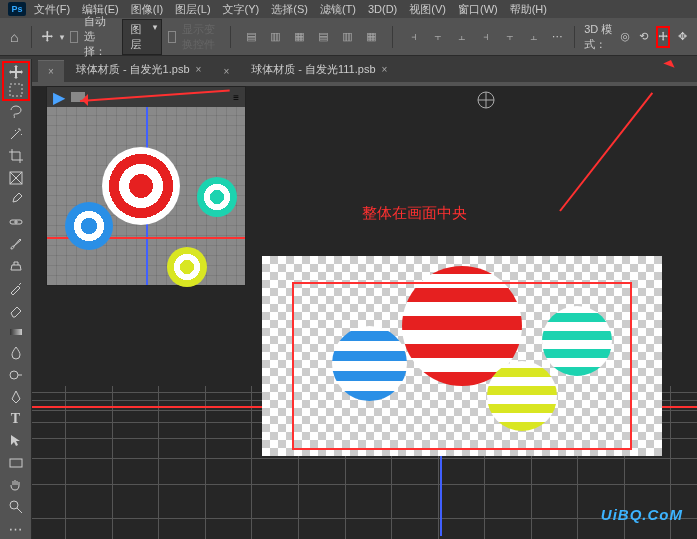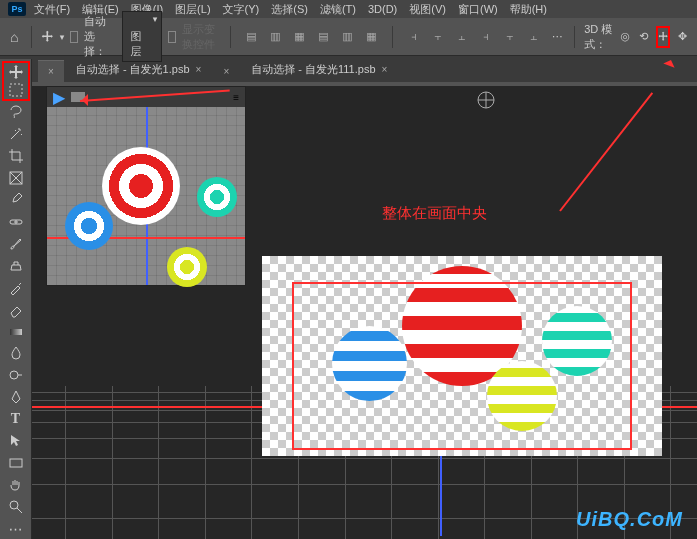--- a/index.html
+++ b/index.html
@@ -4,21 +4,21 @@
 <style>
 *{margin:0;padding:0;box-sizing:border-box;font-family:"Microsoft YaHei",sans-serif}
 body{width:697px;height:539px;background:#535353;overflow:hidden;position:relative}
 .menubar{height:18px;background:#454545;display:flex;align-items:center;padding:0 8px;gap:4px;color:#ccc;font-size:11px}
 .menubar .ps{width:18px;height:14px;background:#001e36;color:#31a8ff;display:flex;align-items:center;justify-content:center;font-size:9px;font-weight:bold;border-radius:2px}
 .menubar span{padding:0 4px;cursor:default}
 .optbar{height:38px;background:#535353;border-bottom:1px solid #2a2a2a;display:flex;align-items:center;padding:0 8px;gap:6px;color:#ccc;font-size:11px}
 .ib{width:22px;height:22px;display:flex;align-items:center;justify-content:center;color:#ccc}
 .home-icon{font-size:14px}
 .chk{width:12px;height:12px;border:1px solid #888;display:inline-block}
-.dd{background:#3a3a3a;border:1px solid #222;padding:17px 18px 2px 8px;position:relative;font-size:11px}
+.dd{background:#3a3a3a;border:1px solid #222;padding:2px 18px 2px 8px;position:relative;font-size:11px}
 .dd::after{content:"▾";position:absolute;right:4px;top:2px;font-size:9px}
 .disabled{color:#666}
 .align-grp{display:flex;gap:2px}
 .align-grp .ib{opacity:.7}
 .sep{width:1px;height:22px;background:#3a3a3a;margin:0 4px}
 .redbox{border:2px solid red}
 .tabbar{height:26px;background:#3a3a3a;display:flex;align-items:flex-end;padding-left:38px;font-size:11px}
 .tab{padding:5px 10px;color:#ccc;background:#535353;margin-right:2px;display:flex;align-items:center;gap:6px;border-top:1px solid #666}
 .tab .x{font-size:10px;color:#aaa}
 .tab.inactive{background:#3a3a3a;border-top:none}
@@ -36,21 +36,21 @@
 .ball{position:absolute;border-radius:50%}
 .annotation{position:absolute;color:#ff3030;font-size:15px}
 .arrow-line{position:absolute;background:#ff3030;height:2px;transform-origin:left center}
 .grid-floor{position:absolute;left:0;right:0;top:300px;bottom:0;background:#262626;overflow:hidden}
 .grid-floor .gl{position:absolute;background:#555;height:1px;left:-20%;right:-20%}
 .grid-floor .gv{position:absolute;background:#555;width:1px;top:0;bottom:0}
 .axis-red{position:absolute;top:320px;left:0;right:0;height:2px;background:#ff3030}
 .axis-blue{position:absolute;left:408px;top:200px;width:2px;height:250px;background:#4060ff}
 .checker{position:absolute;left:230px;top:170px;width:400px;height:200px;background:repeating-conic-gradient(#ccc 0 25%,#fff 0 50%) 0 0/16px 16px}
 .sel-rect{position:absolute;left:260px;top:196px;width:340px;height:168px;border:2px solid #ff3030}
-.watermark{position:absolute;right:14px;bottom:8px;color:#3db4ff;font-size:20px;font-weight:bold;font-style:italic;letter-spacing:1px}
+.watermark{position:absolute;right:14px;bottom:16px;color:#3db4ff;font-size:15px;font-weight:bold;font-style:italic;letter-spacing:1px}
 .widget{position:absolute;left:444px;top:4px;width:20px;height:20px}
 </style>
 </head>
 <body>
 
 <div class="menubar">
   <div class="ps">Ps</div>
   <span>文件(F)</span>
   <span>编辑(E)</span>
   <span>图像(I)</span>
@@ -107,28 +107,28 @@
       </svg>
     </div>
   <div class="ib">✥</div>
 </div>
 
 <div class="tabbar">
   <div class="tab">
       <span class="x">×</span>
     </div>
   <div class="tab inactive">
-      <span>自动选择 - 自发光1.psb</span>
+      <span>球体材质 - 自发光1.psb</span>
       <span class="x">×</span>
     </div>
   <div class="tab inactive">
       <span class="x">×</span>
     </div>
   <div class="tab inactive">
-      <span>自动选择 - 自发光111.psb</span>
+      <span>球体材质 - 自发光111.psb</span>
       <span class="x">×</span>
     </div>
 </div>
 
 <div class="toolbar">
   <div class="tool redbox" style="height:40px;flex-direction:column;gap:0">
     <div style="height:20px;display:flex;align-items:center;justify-content:center">
         <svg viewBox="0 0 16 16">
           <path d="M8 1l2 2H9v4h4V6l2 2-2 2V9H9v4h1l-2 2-2-2h1V9H3v1L1 8l2-2v1h4V3H6z" fill="#ccc"></path>
         </svg>
@@ -301,21 +301,21 @@
     </div>
   </div>
 
   <div class="widget">
     <svg viewBox="0 0 20 20">
         <circle cx="10" cy="10" r="8" fill="none" stroke="#aaa"></circle>
         <path d="M10 2v16M2 10h16" stroke="#aaa"></path>
       </svg>
   </div>
 
-  <div class="annotation" style="left:350px;top:118px">整体在画面中央</div>
+  <div class="annotation" style="left:330px;top:118px">整体在画面中央</div>
 
   <div class="arrow-line" style="left:48px;top:14px;width:150px;transform:rotate(-4deg)"></div>
   <div style="position:absolute;left:44px;top:8px;border:6px solid transparent;border-right-color:#ff3030"></div>
 
   <div class="watermark">UiBQ.CoM</div>
 </div>
 
 <div class="arrow-line" style="position:absolute;left:560px;top:210px;width:150px;transform:rotate(-52deg)"></div>
 <div style="position:absolute;right:20px;top:54px;border:6px solid transparent;border-bottom-color:#ff3030;transform:rotate(20deg)"></div>
 

